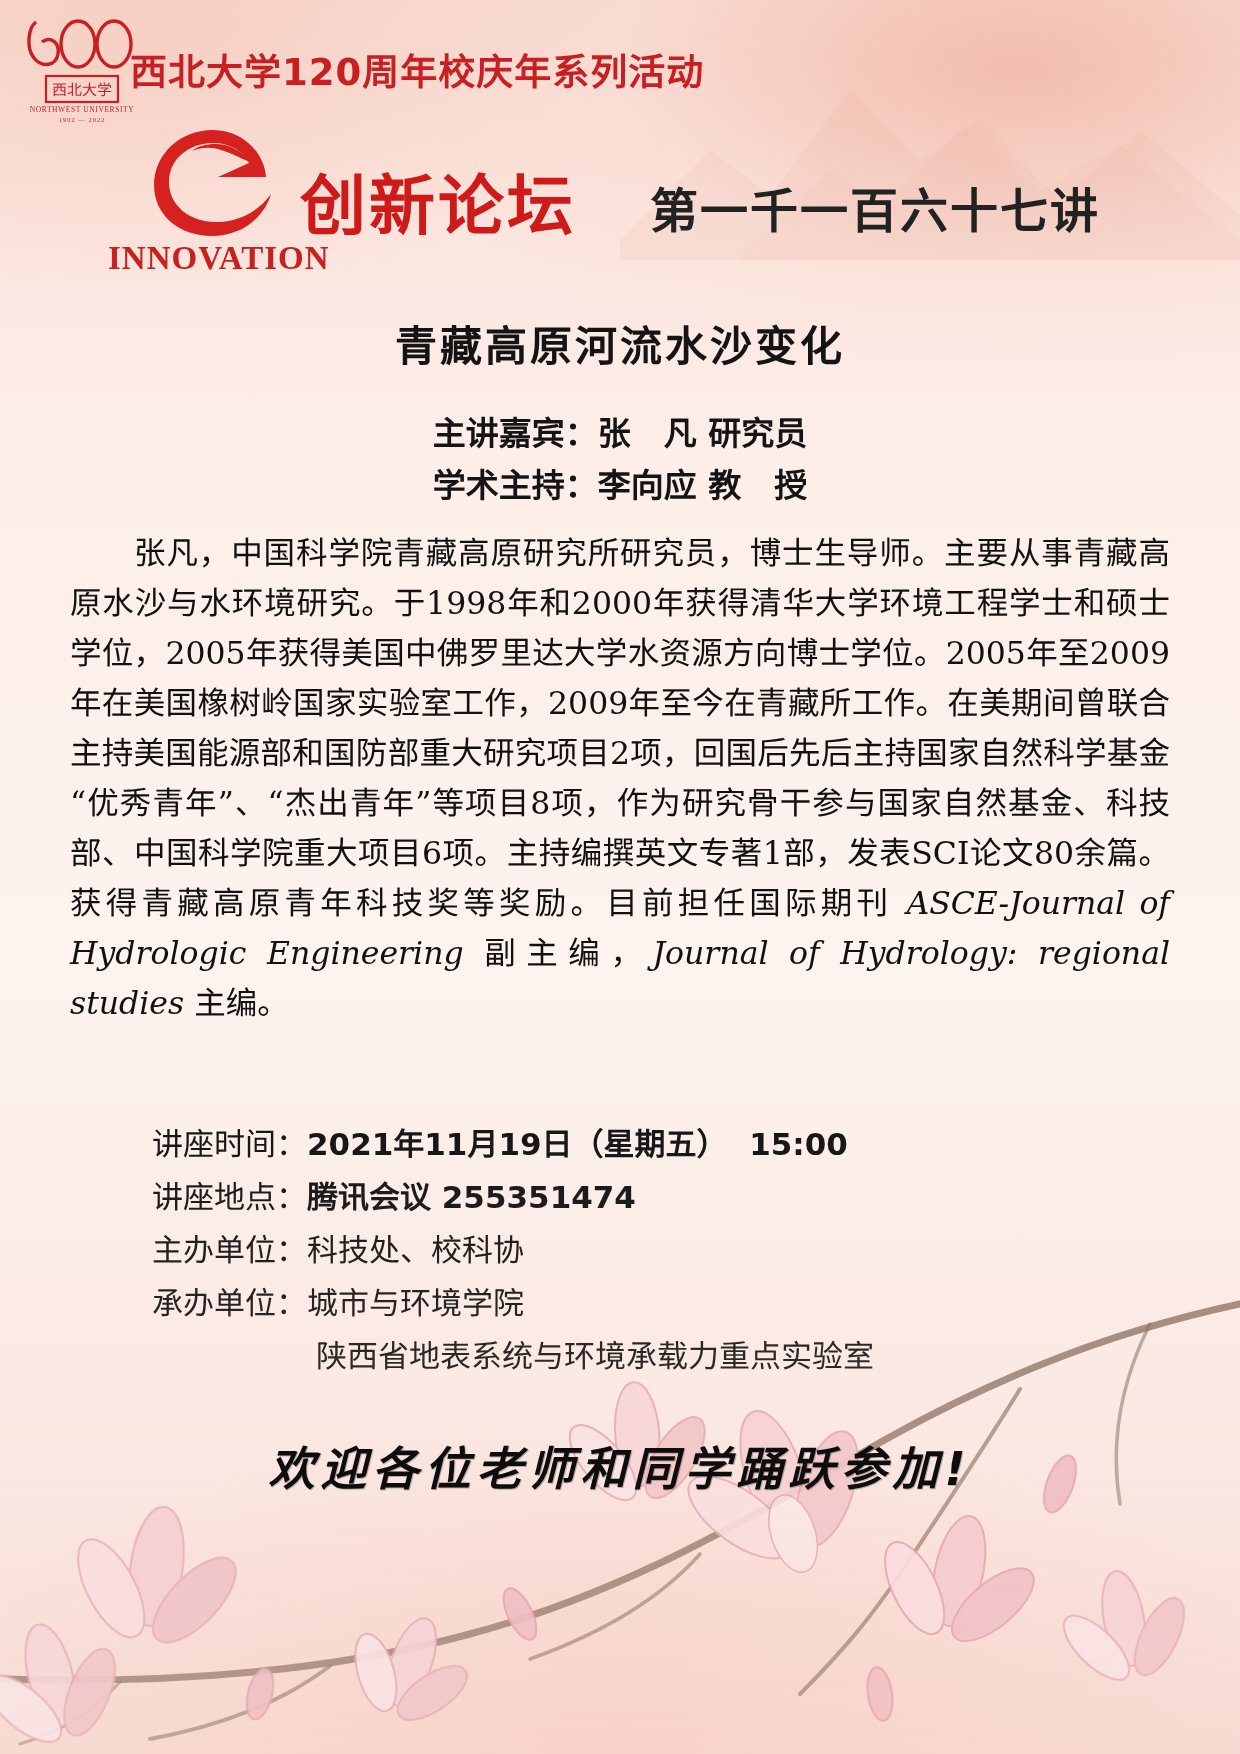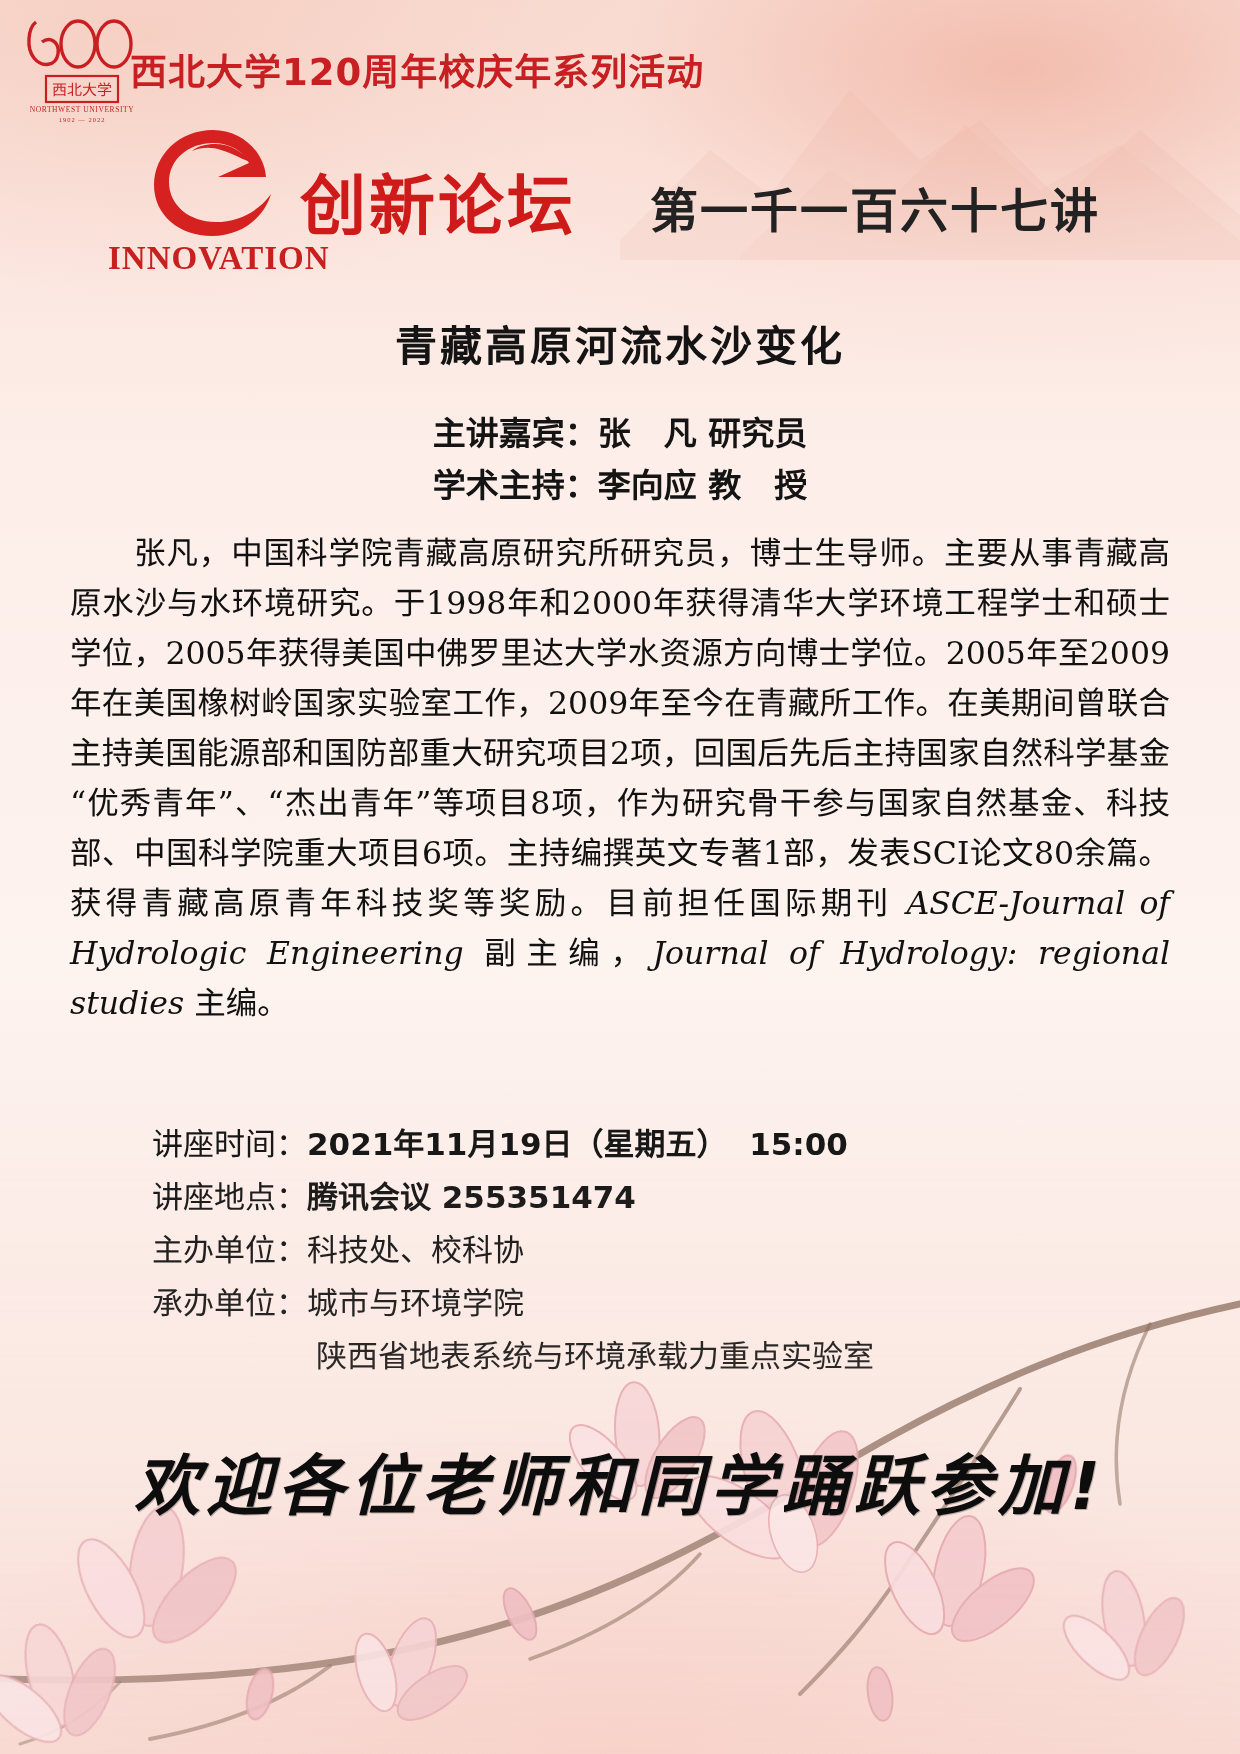--- a/index.html
+++ b/index.html
@@ -156,21 +156,21 @@
   .info .indent { padding-left: 164px; }
 
   .welcome {
     position: absolute;
     left: 0; top: 1432px;
     width: 1240px;
     text-align: center;
     font-family: "DejaVu Sans", "Liberation Sans", sans-serif;
     font-weight: bold;
     font-style: italic;
-    font-size: 66px;
+    font-size: 46px;
     letter-spacing: 6px;
     color: #0d0d0d;
     text-shadow: 1px 1px 0 rgba(0,0,0,.25);
   }
 </style>
 </head>
 <body>
 
 <div class="poster">
 

